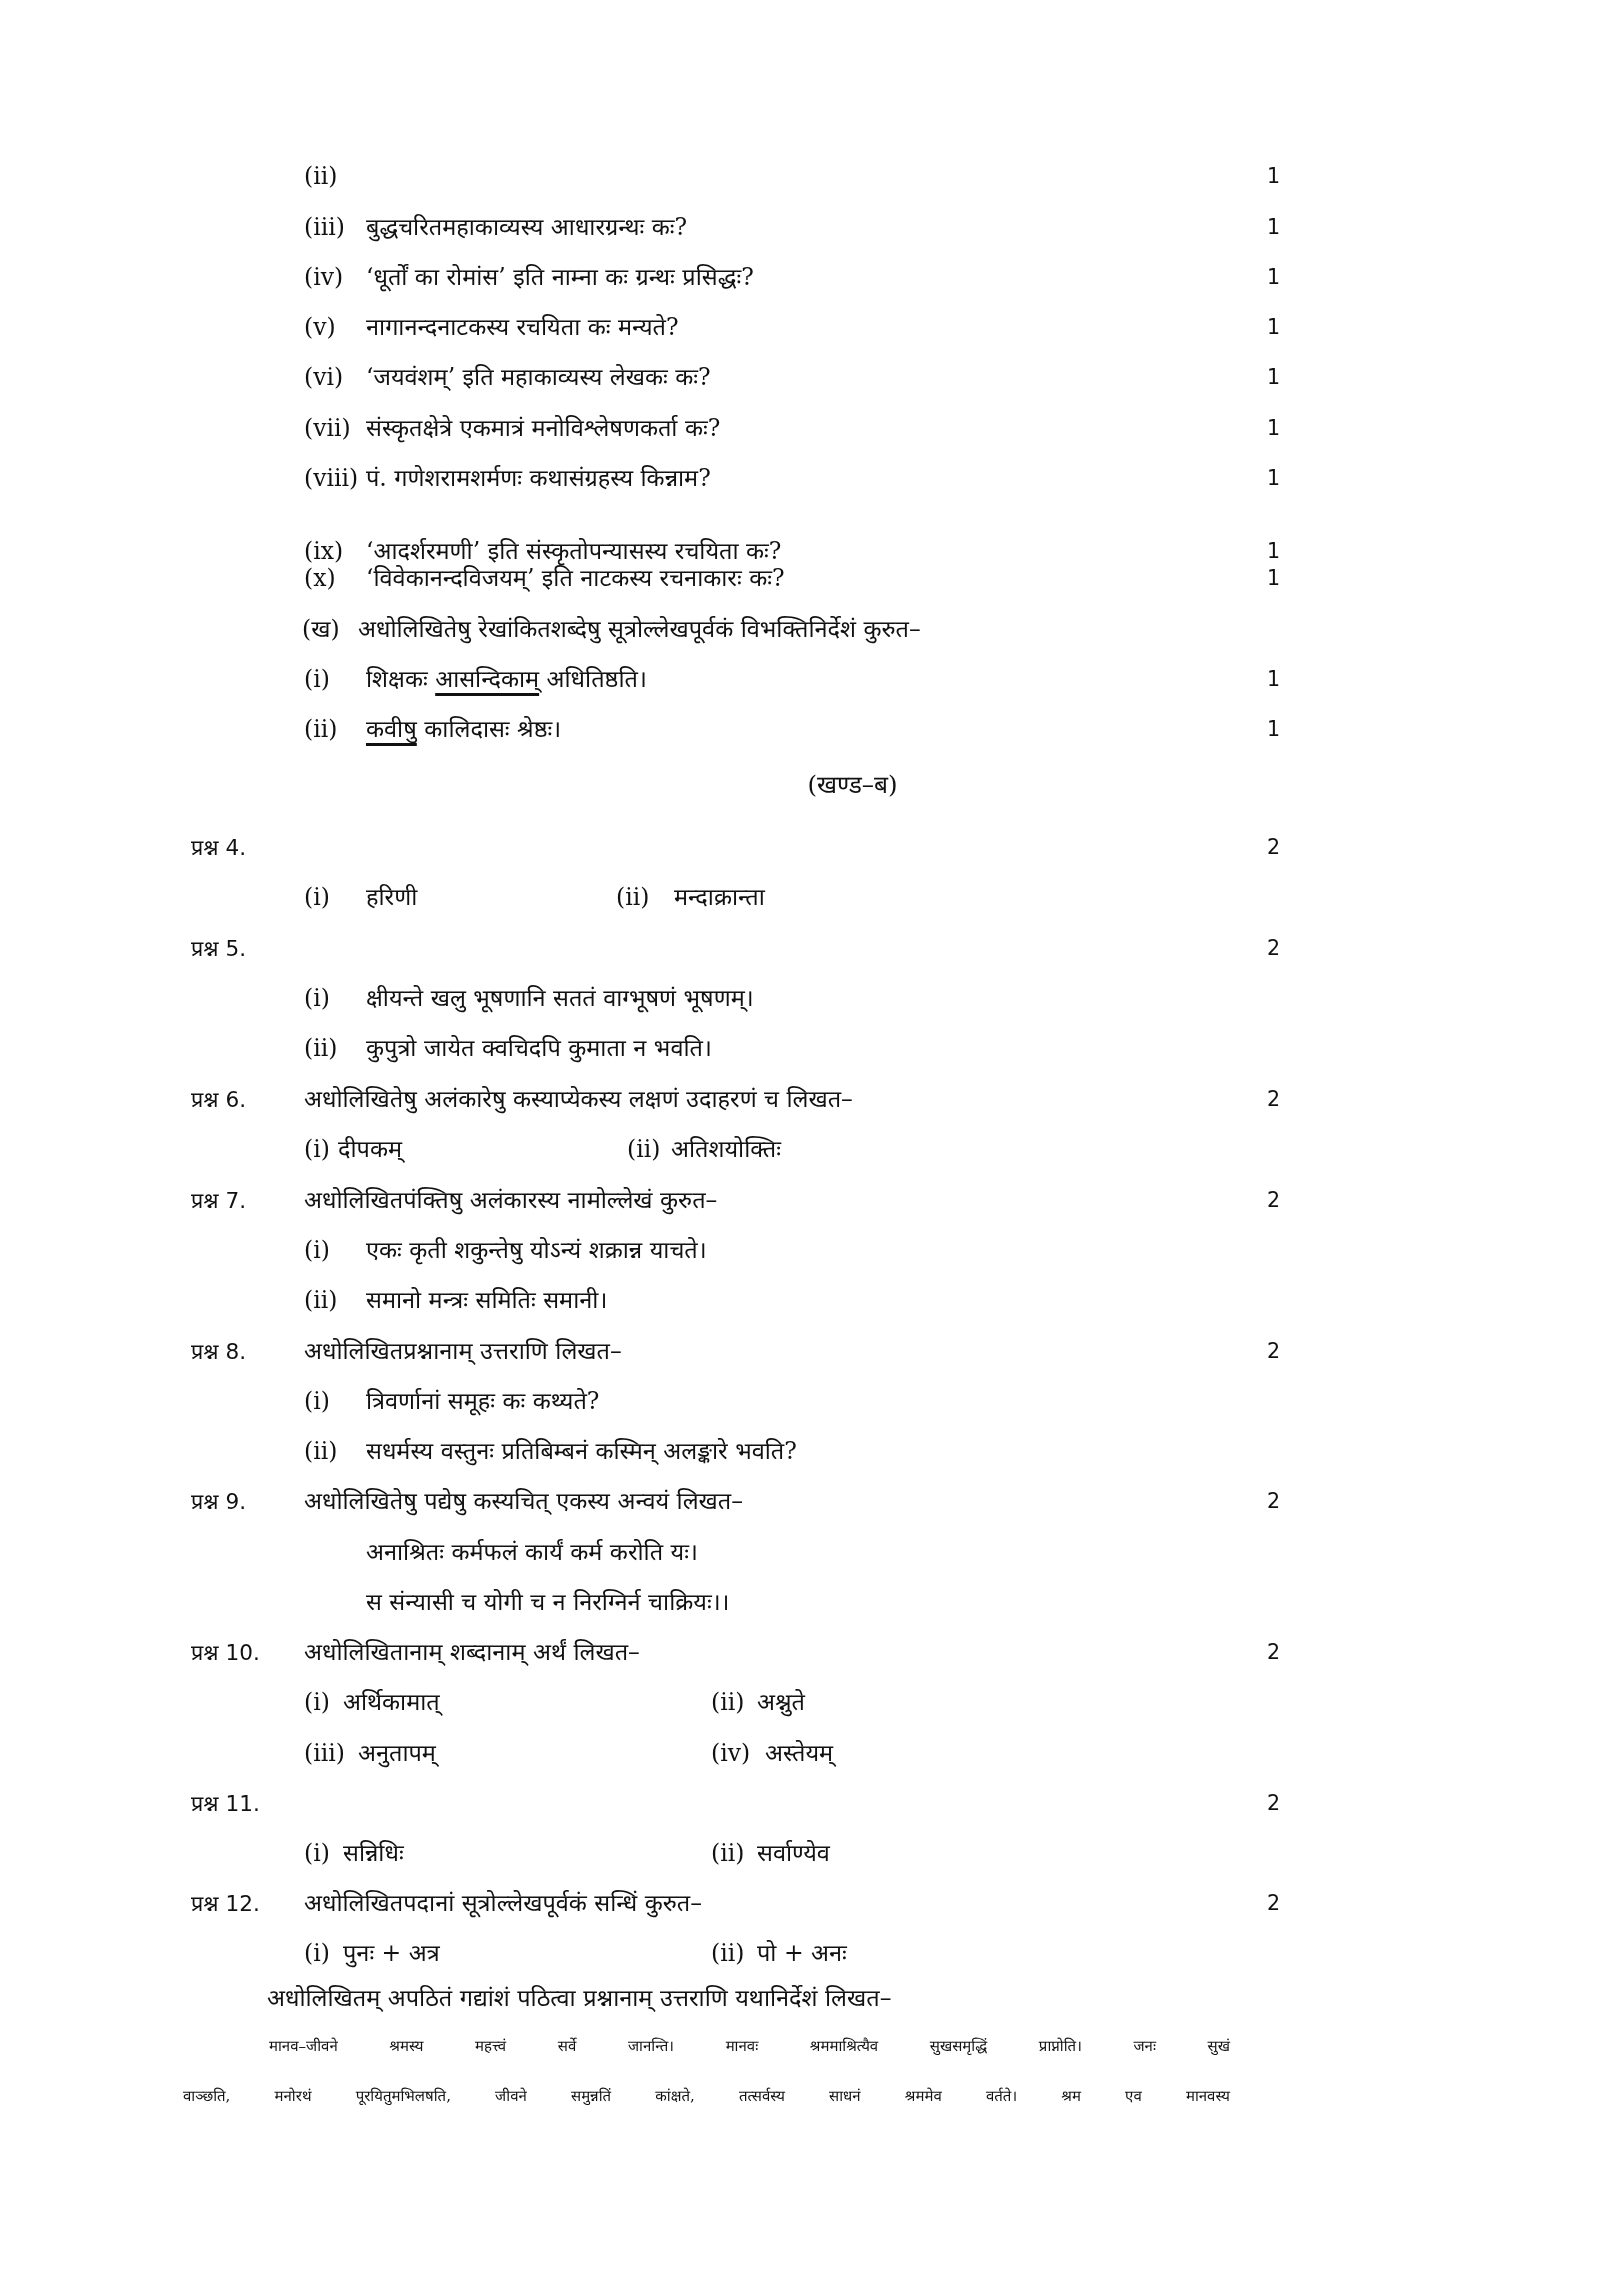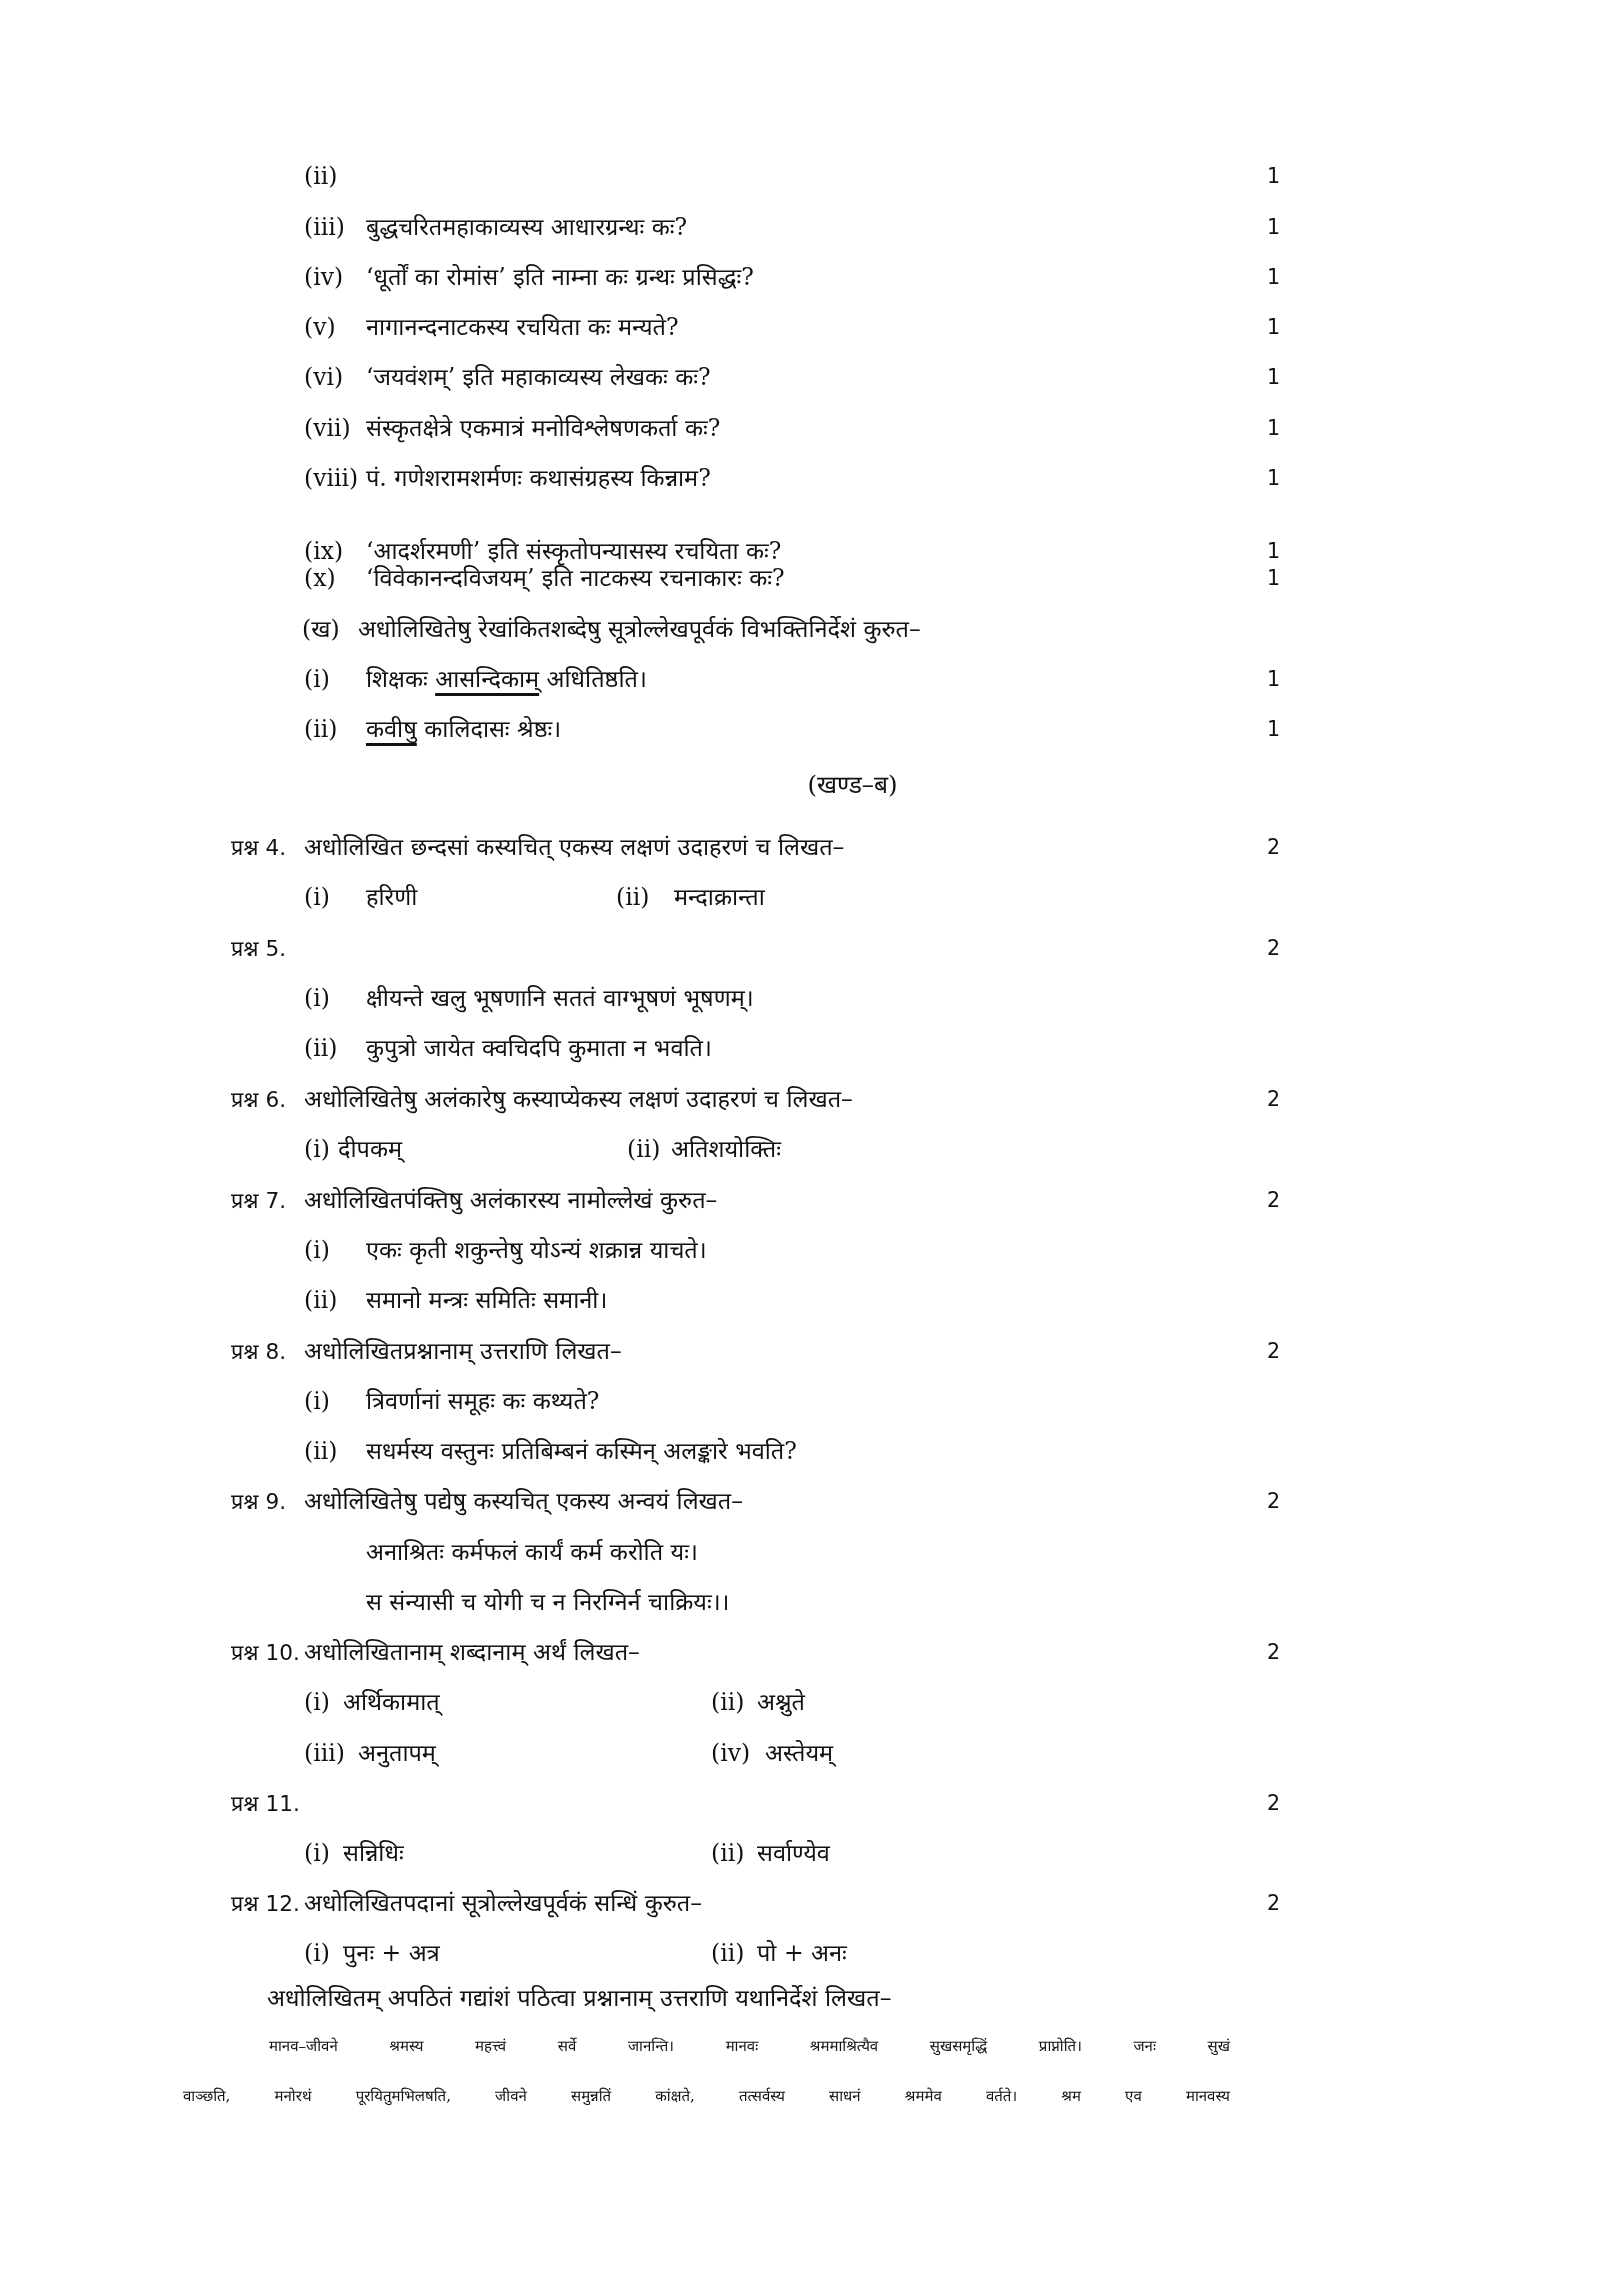--- a/index.html
+++ b/index.html
@@ -3,21 +3,21 @@
 <meta charset="utf-8">
 <style>
   html, body { margin: 0; padding: 0; background: #ffffff; }
   body { width: 1621px; height: 2293px; position: relative; overflow: hidden;
          font-family: "DejaVu Serif", "Liberation Serif", serif; color: #111111; }
   .row { position: absolute; left: 0; width: 1621px; height: 39px; line-height: 39px;
          font-size: 23.5px; white-space: nowrap; }
   .lbl { position: absolute; top: 0; }
   .txt { position: absolute; top: 0; }
   .mark { position: absolute; top: 0; left: 1267px; font-family: "DejaVu Sans", sans-serif; font-size: 20.6px; }
-  .qlbl { position: absolute; top: 0; left: 191px; font-family: "DejaVu Sans", sans-serif; font-size: 21.6px; margin-left: 40px; }
+  .qlbl { position: absolute; top: 0; left: 191px; font-family: "DejaVu Sans", sans-serif; font-size: 21.6px; }
   .ul { text-decoration: underline; text-decoration-thickness: 2.9px; text-underline-offset: 5.9px; }
   .heading { position: absolute; left: 0; width: 1705px; text-align: center; font-size: 24.5px; }
   .para { position: absolute; left: 183px; width: 1047px; font-size: 15px; line-height: 50px;
           text-align: justify; text-align-last: justify; white-space: normal; }
   .para .indent { display: inline-block; width: 86px; }
 </style>
 </head>
 <body>
 
 <div class="row" style="top:157px">
@@ -77,21 +77,20 @@
 <div class="row" style="top:710px">
   <span class="lbl" style="left:304px">(ii)</span>
   <span class="txt" style="left:366px"><span class="ul">कवीषु</span><span> कालिदासः श्रेष्ठः।</span></span>
   <span class="mark">1</span>
 </div>
 
 <div class="row heading" style="top:765px">(खण्ड–ब)</div>
 
 <div class="row" style="top:828px">
   <span class="qlbl">प्रश्न 4.</span>
-  <span class="txt" style="left:304px">अधोलिखित छन्दसां कस्यचित् एकस्य लक्षणं उदाहरणं च लिखत–</span>
   <span class="mark">2</span>
 </div>
 <div class="row" style="top:878px">
   <span class="lbl" style="left:304px">(i)</span>
   <span class="txt" style="left:366px">हरिणी</span>
   <span class="lbl" style="left:616px">(ii)</span>
   <span class="txt" style="left:674px">मन्दाक्रान्ता</span>
 </div>
 
 <div class="row" style="top:929px">

